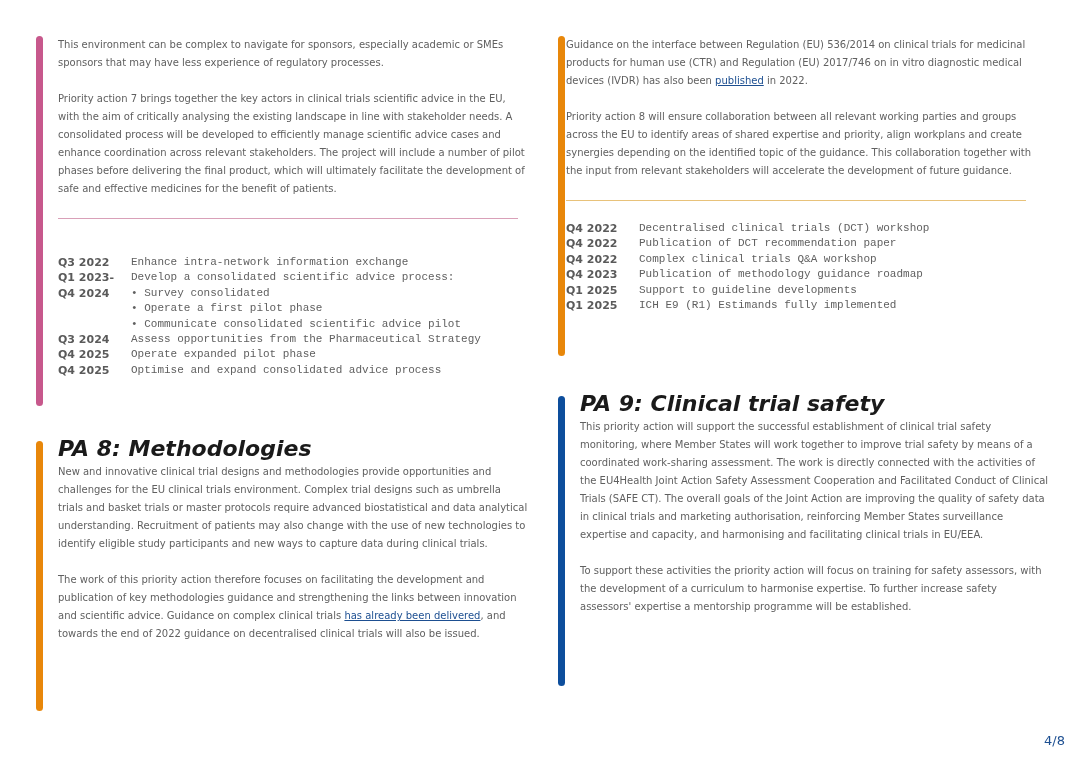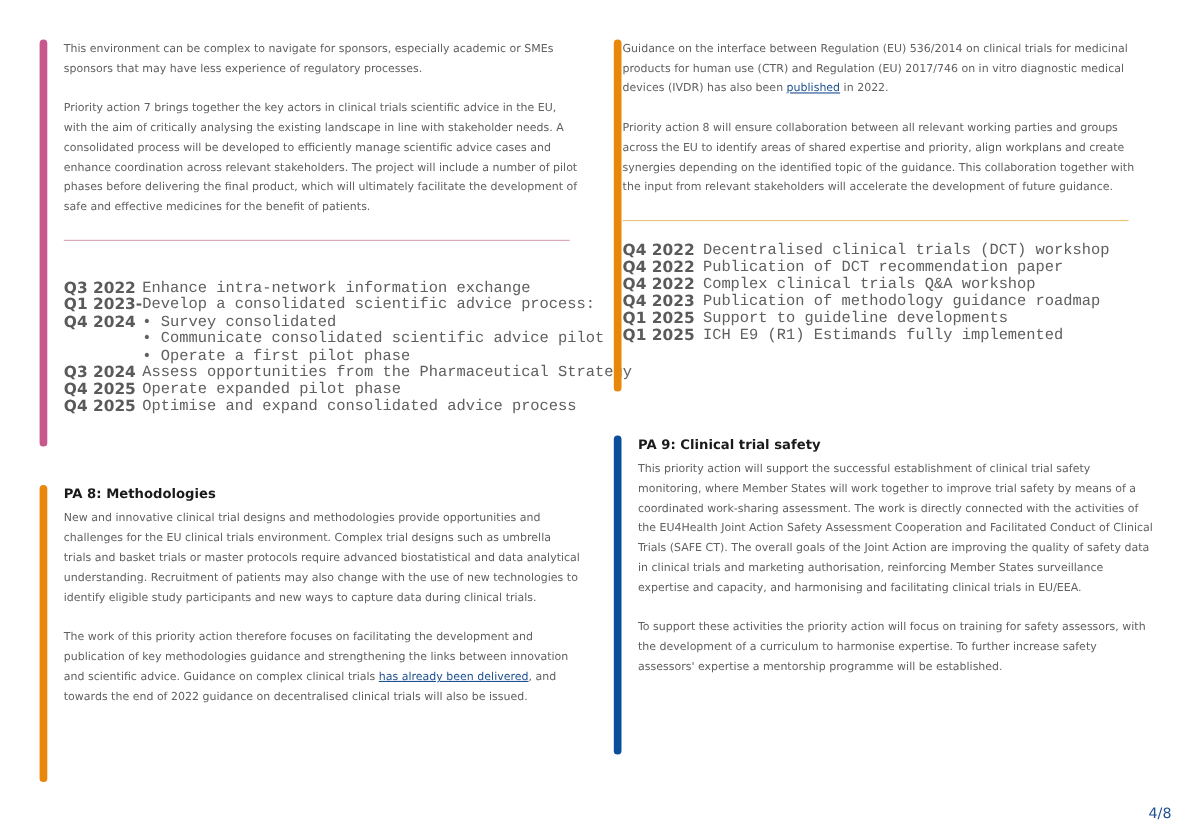--- a/index.html
+++ b/index.html
@@ -11,24 +11,24 @@
     .block { position: absolute; }
     .bar {
       position: absolute; width: 7px; border-radius: 4px;
     }
     p.para {
       margin: 0; font-size: 10px; line-height: 18px; color: #606060;
     }
     .gap { height: 18px; }
     a.link { color: #1d4f91; text-decoration: underline; }
     h2.heading {
-      margin: 0; font-size: 12px; line-height: 22px; font-weight: bold; color: #1a1a1a;
+      margin: 0; font-size: 22px; line-height: 22px; font-weight: bold; color: #1a1a1a; font-style: italic;
     }
     .rule { height: 1px; margin: 0; }
-    table.timeline { border-collapse: collapse; font-size: 14px; line-height: 15.4px; color: #606060; }
+    table.timeline { border-collapse: collapse; font-size: 11px; line-height: 15.4px; color: #606060; }
     table.timeline td { padding: 0; vertical-align: top; }
     td.date { font-weight: bold; color: #5a5a5a; width: 73px; white-space: nowrap; }
     td.item { white-space: nowrap; font-family: Liberation Mono, monospace; }
     .bullet { padding-left: 26px; }
     .page-num {
       position: absolute; right: 15px; top: 733px; font-size: 13px; color: #1d4f91;
     }
   </style>
 </head>
 <body>
@@ -51,25 +51,25 @@
             <tr>
               <td class="date">Q1 2023-</td>
               <td class="item">Develop a consolidated scientific advice process:</td>
             </tr>
             <tr>
               <td class="date">Q4 2024</td>
               <td class="item bullet">• Survey consolidated</td>
             </tr>
             <tr>
               <td class="date"></td>
-              <td class="item bullet">• Communicate consolidated scientific advice pilot</td>
+              <td class="item bullet">• Operate a first pilot phase</td>
             </tr>
             <tr>
               <td class="date"></td>
-              <td class="item bullet">• Operate a first pilot phase</td>
+              <td class="item bullet">• Communicate consolidated scientific advice pilot</td>
             </tr>
             <tr>
               <td class="date">Q3 2024</td>
               <td class="item">Assess opportunities from the Pharmaceutical Strategy</td>
             </tr>
             <tr>
               <td class="date">Q4 2025</td>
               <td class="item">Operate expanded pilot phase</td>
             </tr>
             <tr>

